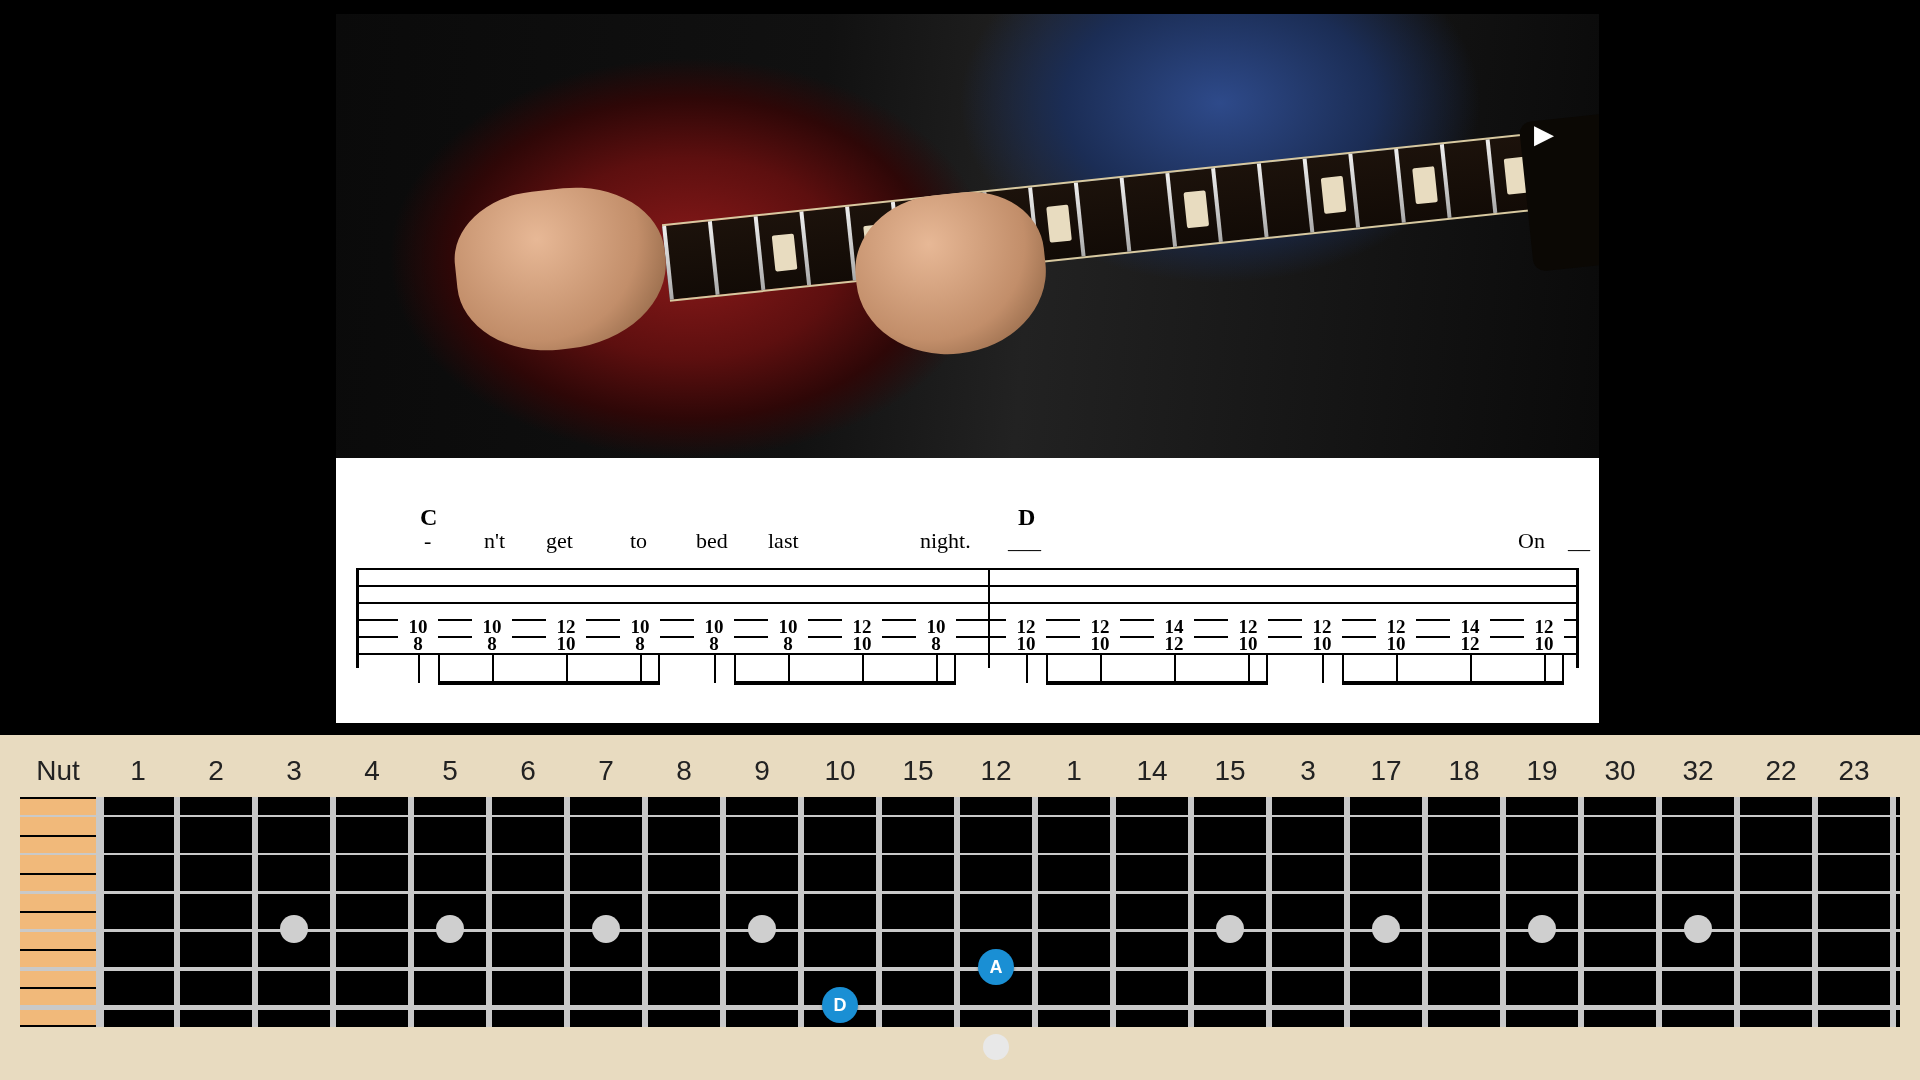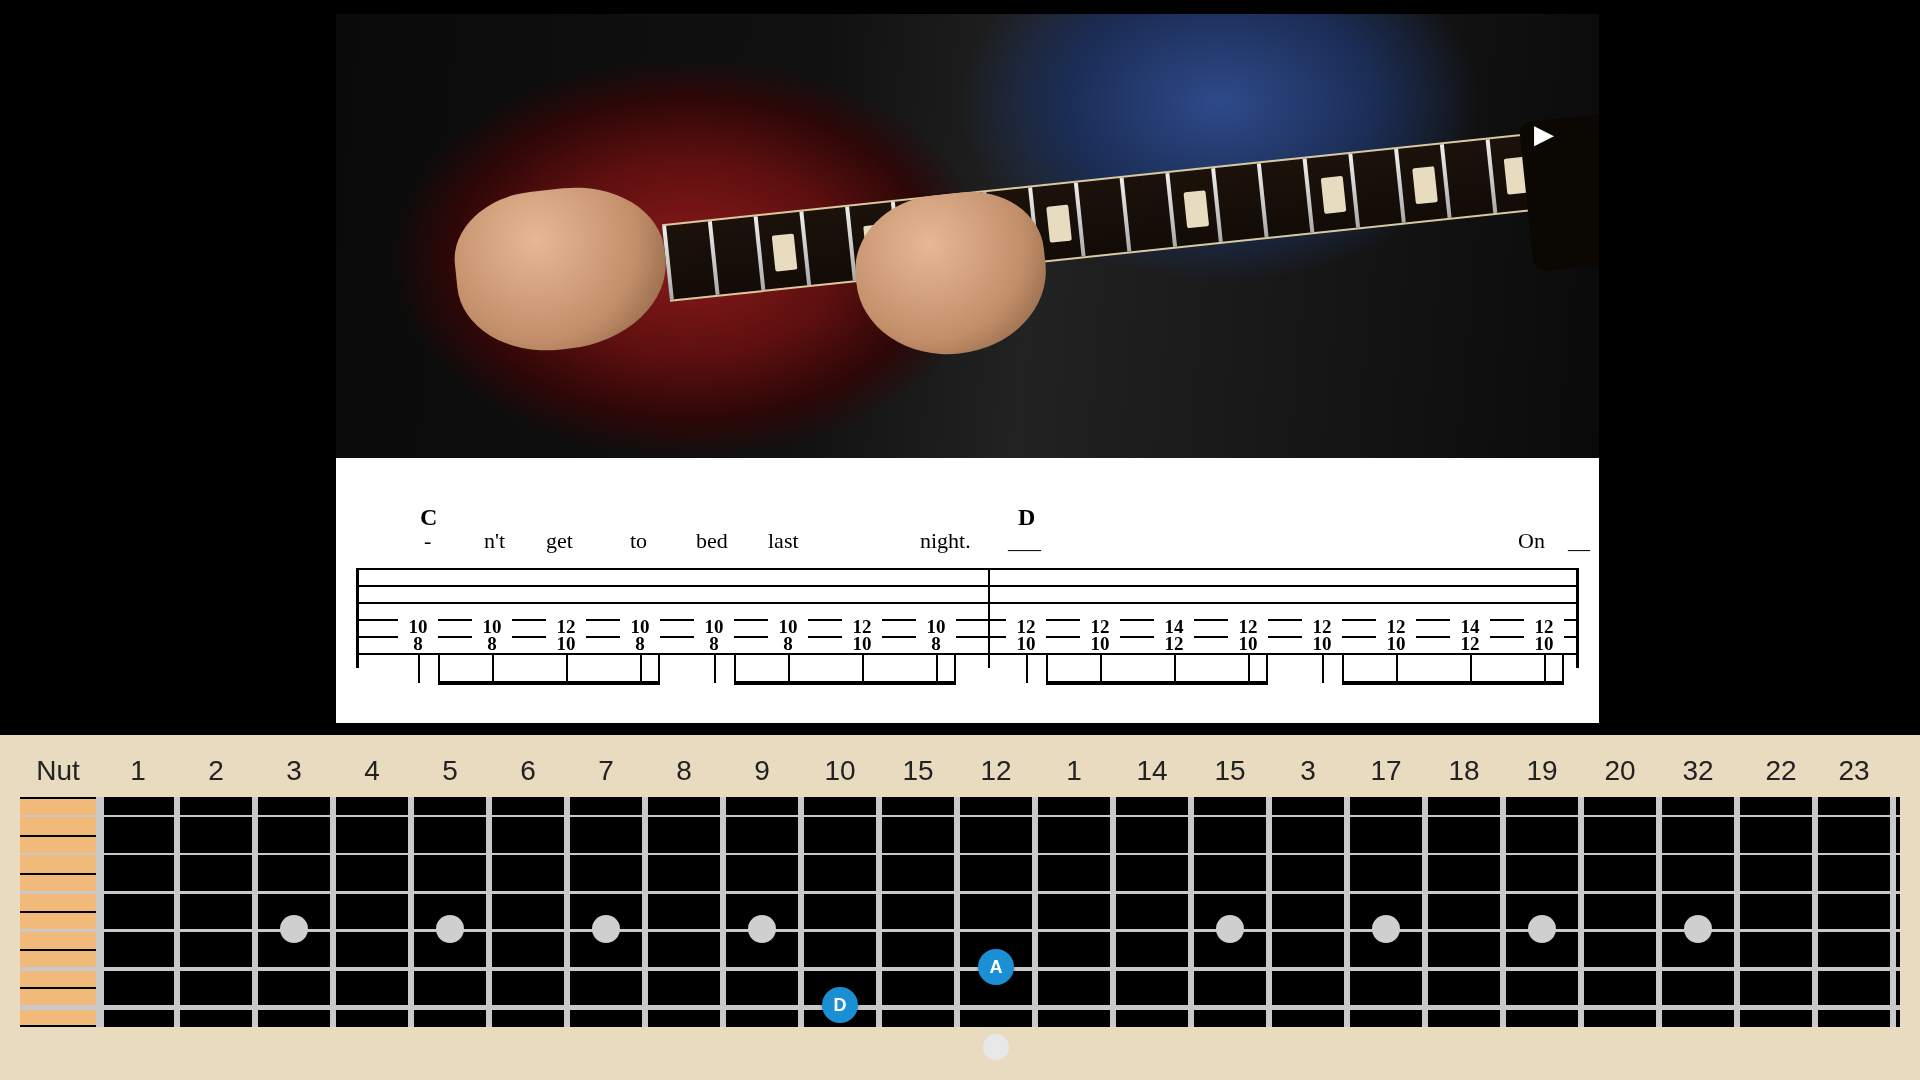--- a/index.html
+++ b/index.html
@@ -350,21 +350,21 @@
       <span style="left: 840px;">10</span>
       <span style="left: 918px;">15</span>
       <span style="left: 996px;">12</span>
       <span style="left: 1074px;">1</span>
       <span style="left: 1152px;">14</span>
       <span style="left: 1230px;">15</span>
       <span style="left: 1308px;">3</span>
       <span style="left: 1386px;">17</span>
       <span style="left: 1464px;">18</span>
       <span style="left: 1542px;">19</span>
-      <span style="left: 1620px;">20</span>
+      <span style="left: 1620px;">30</span>
       <span style="left: 1698px;">32</span>
       <span style="left: 1781px;">22</span>
       <span style="left: 1854px;">23</span>
     </div>
   <div id="board">
     <div id="nut-col">
         <div class="nut-cell" style="top: 2px;"></div>
         <div class="nut-cell" style="top: 40px;"></div>
         <div class="nut-cell" style="top: 78px;"></div>
         <div class="nut-cell" style="top: 116px;"></div>

